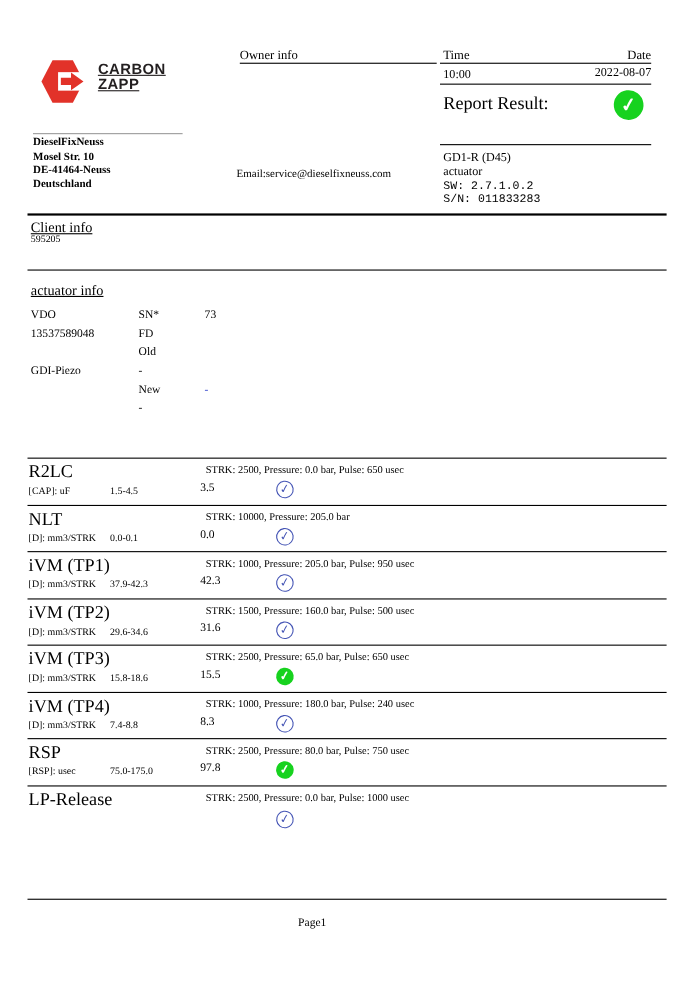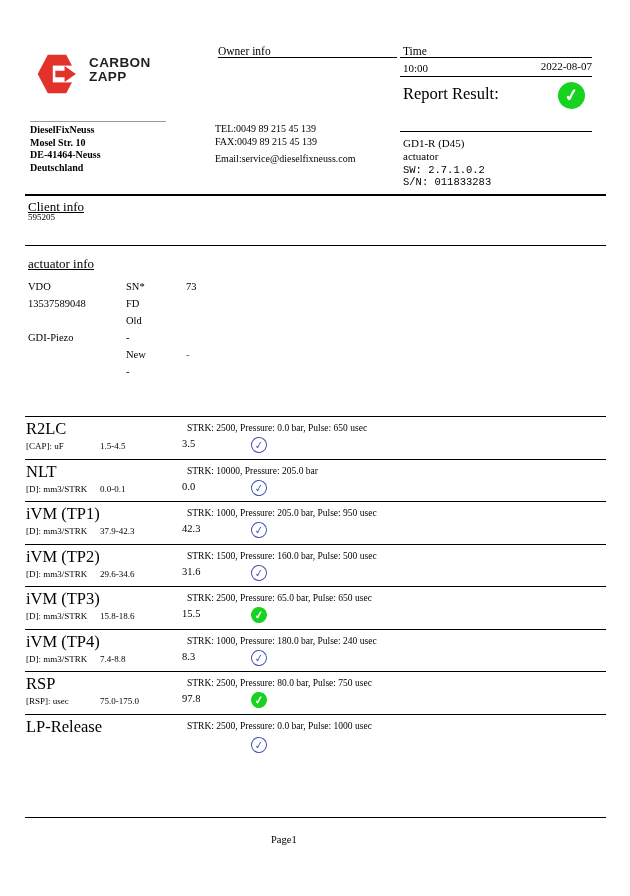--- a/index.html
+++ b/index.html
@@ -6,21 +6,21 @@
   .page{position:relative;width:630px;height:896px;background:#ffffff;
         font-family:"Liberation Serif", serif;color:#000;overflow:hidden;}
   .abs{position:absolute;}
   .hline{position:absolute;height:1px;background:#000;}
   .hline.gray{background:#9b9b9b;}
   .hline.thick{height:2px;}
 
   
   .logo-mark{position:absolute;left:36px;top:53px;width:42px;height:42px;}
   .brand{position:absolute;left:89px;top:56px;font-family:"Liberation Sans",sans-serif;
-         font-weight:700;font-size:13.5px;line-height:14px;letter-spacing:.4px;color:#231f20;}
+         font-weight:700;font-size:13.5px;line-height:14px;letter-spacing:.4px;color:#231f20;text-decoration:underline;}
 
   
   .h-label{font-size:11.5px;}
   .h-val{font-size:11px;}
   .addr{font-size:10px;font-weight:700;line-height:12.5px;}
   .contact{font-size:10px;line-height:13px;}
   .devline{font-size:11px;line-height:13px;}
   .devsub{font-size:10.5px;line-height:11.5px;}
   .report-result{font-size:16.5px;}
 
@@ -67,27 +67,24 @@
     <path d="M46,42 L68,42 L68,31 L95,50 L68,69 L68,58 L46,58 Z" fill="#e23229"></path>
   </svg>
   <div class="brand">
     <div>CARBON</div>
     <div>ZAPP</div>
   </div>
 
   <div class="abs h-label" style="left:218px;top:45px;">Owner info</div>
   <div class="hline" style="left:218px;top:57px;width:179px;"></div>
 
-  <div class="abs contact" style="left:215px;top:122px;">
-    <div>TEL:0049 89 215 45 139</div>
-    <div>FAX:0049 89 215 45 139</div>
-  </div>
   <div class="abs contact" style="left:215px;top:152px;">Email:service@dieselfixneuss.com</div>
 
   <div class="abs h-label" style="left:403px;top:45px;">Time</div>
+  <div class="abs h-label" style="left:400px;top:45px;width:192px;text-align:right;">Date</div>
   <div class="hline" style="left:400px;top:57px;width:192px;"></div>
   <div class="abs h-val" style="left:403px;top:62px;">10:00</div>
   <div class="abs h-val" style="left:400px;top:60px;width:192px;text-align:right;">2022-08-07</div>
   <div class="hline" style="left:400px;top:76px;width:192px;"></div>
 
   <div class="abs report-result" style="left:403px;top:84px;">Report Result:</div>
   <div class="abs check check-green check-big" style="left:558px;top:82px;">✓</div>
 
   <div class="hline gray" style="left:30px;top:121px;width:136px;"></div>
   <div class="abs addr" style="left:30px;top:124px;">

